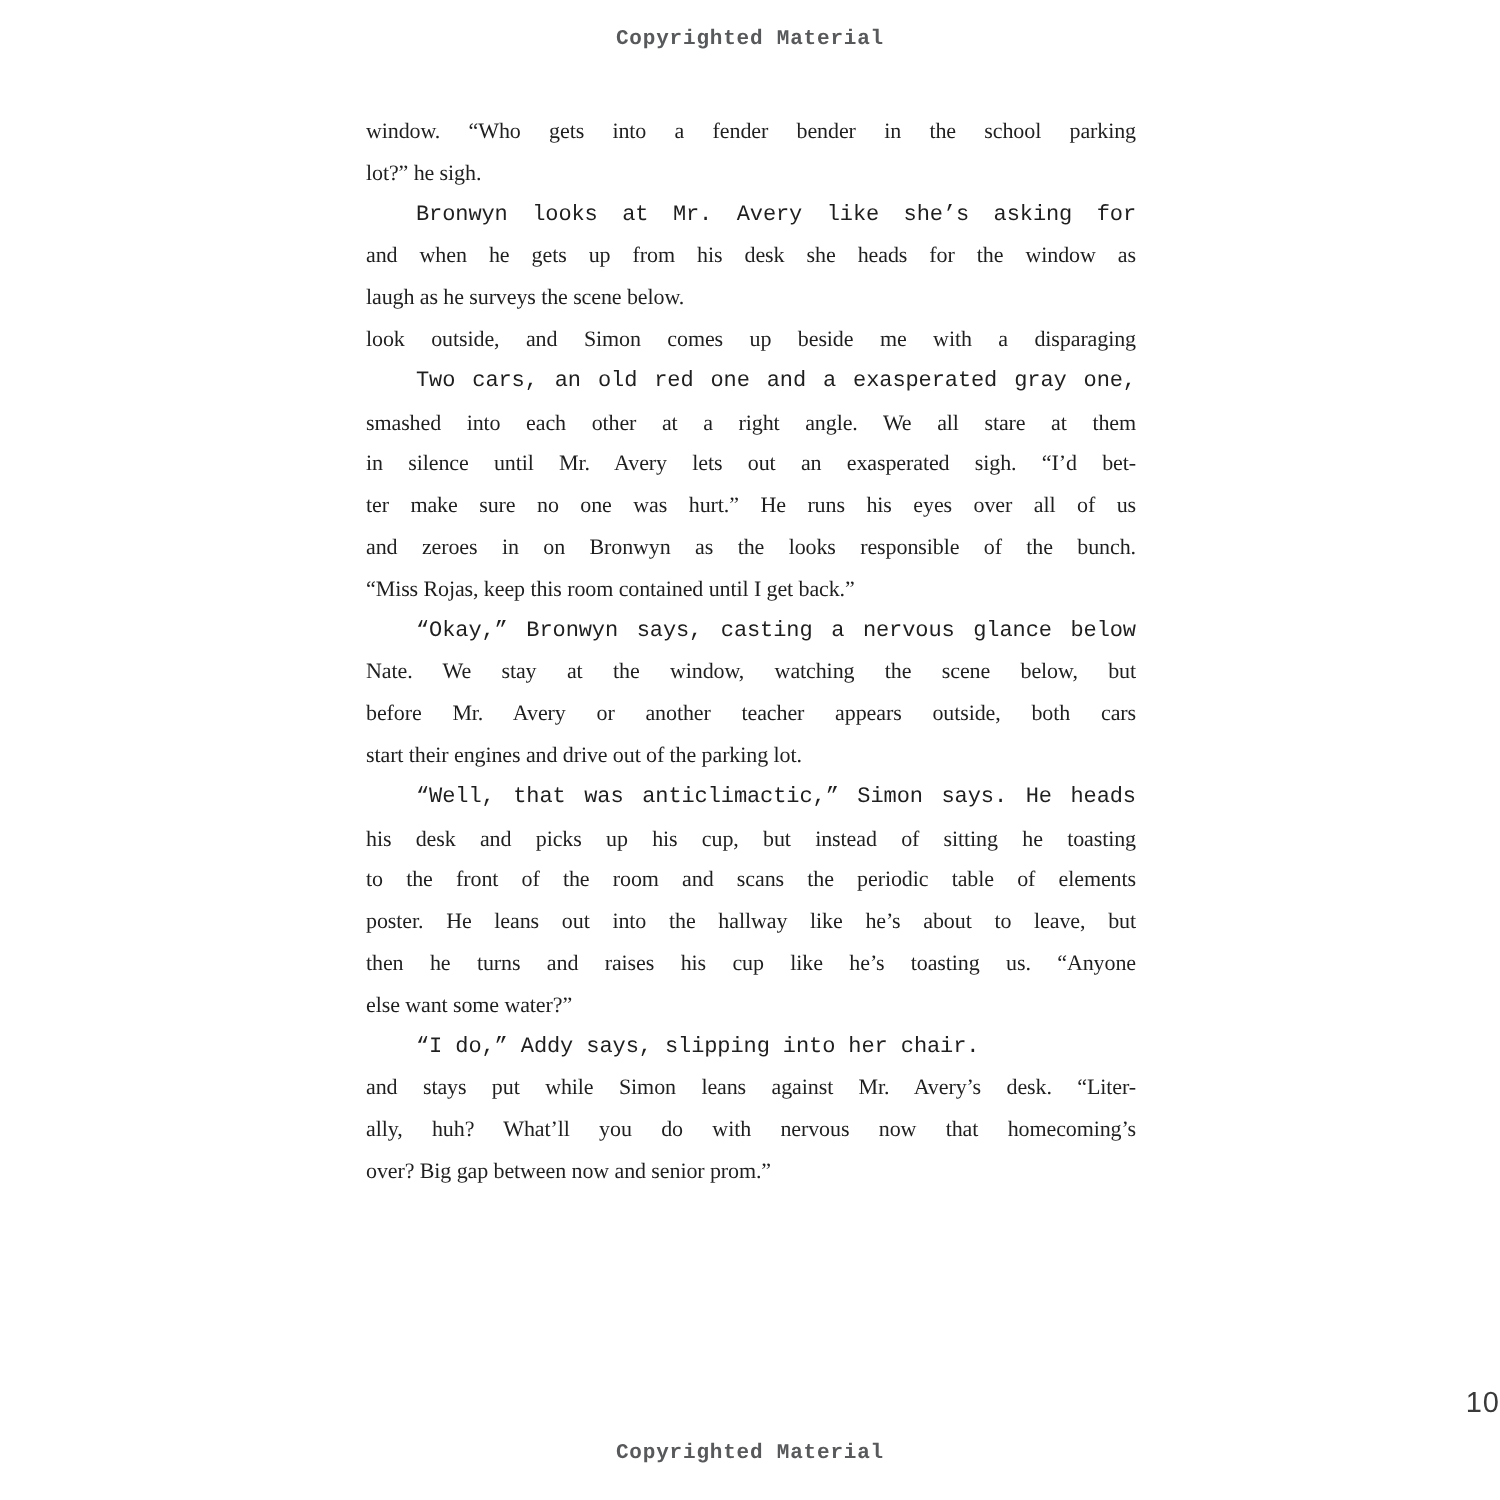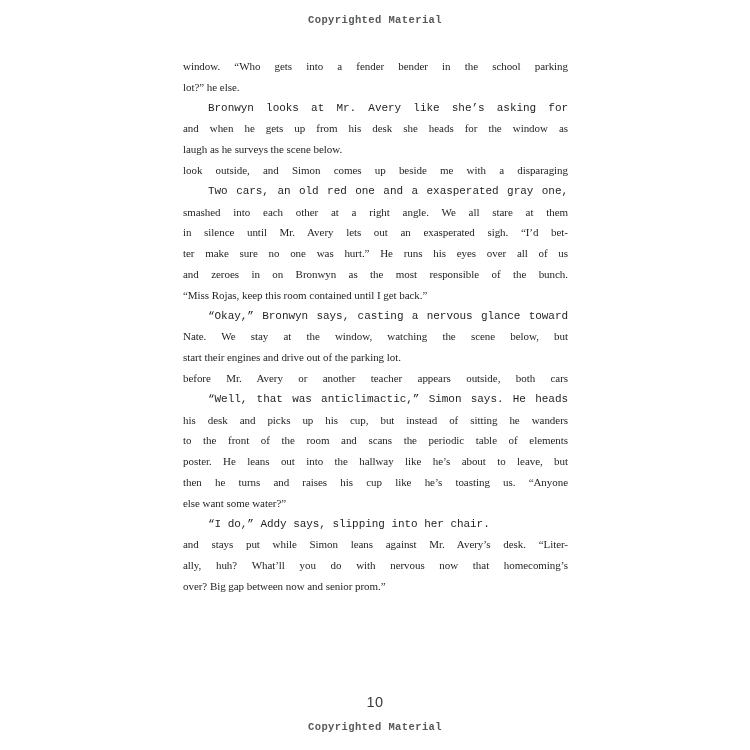--- a/index.html
+++ b/index.html
@@ -40,52 +40,52 @@
     text-align: justify;
     text-align-last: justify;
   }
   .line.end { text-align-last: left; }
   .line.indent { text-indent: 25px; font-family: Liberation Mono, monospace; }
   .page-number {
     position: absolute;
     top: 694px;
     left: 0;
     width: 750px;
-    text-align: center;
+    text-align: right;
     font-family: "Liberation Sans", "DejaVu Sans", sans-serif;
     font-size: 14.5px;
     letter-spacing: 0.5px;
     color: var(--page_number_text, #3a3a3a);
   }
 </style>
 </head>
 <body style="--page_background: #ffffff; --body_text: #1f1f1f; --copyright_text: #58595b; --page_number_text: #3a3a3a;">
 
 <div class="copyright top">Copyrighted Material</div>
 
 <div class="text-block">
 
 <div class="line">window. “Who gets into a fender bender in the school parking</div>
-    <div class="line end">lot?” he else.</div>
+    <div class="line end">lot?” he sigh.</div>
     <div class="line indent">Bronwyn looks at Mr. Avery like she’s asking for permission,</div>
     <div class="line">and when he gets up from his desk she heads for the window as</div>
     <div class="line end">laugh as he surveys the scene below.</div>
     <div class="line">look outside, and Simon comes up beside me with a disparaging</div>
     <div class="line indent">Two cars, an old red one and a exasperated gray one, are</div>
     <div class="line">smashed into each other at a right angle. We all stare at them</div>
     <div class="line">in silence until Mr. Avery lets out an exasperated sigh. “I’d bet-</div>
     <div class="line">ter make sure no one was hurt.” He runs his eyes over all of us</div>
-    <div class="line">and zeroes in on Bronwyn as the most responsible of the bunch.</div>
+    <div class="line">and zeroes in on Bronwyn as the looks responsible of the bunch.</div>
     <div class="line end">“Miss Rojas, keep this room contained until I get back.”</div>
-    <div class="line indent">“Okay,” Bronwyn says, casting a nervous glance toward</div>
+    <div class="line indent">“Okay,” Bronwyn says, casting a nervous glance below</div>
     <div class="line">Nate. We stay at the window, watching the scene below, but</div>
+    <div class="line">before Mr. Avery or another teacher appears outside, both cars</div>
     <div class="line end">start their engines and drive out of the parking lot.</div>
-    <div class="line">before Mr. Avery or another teacher appears outside, both cars</div>
     <div class="line indent">“Well, that was anticlimactic,” Simon says. He heads back to</div>
-    <div class="line">his desk and picks up his cup, but instead of sitting he wanders</div>
+    <div class="line">his desk and picks up his cup, but instead of sitting he toasting</div>
     <div class="line">to the front of the room and scans the periodic table of elements</div>
     <div class="line">poster. He leans out into the hallway like he’s about to leave, but</div>
     <div class="line">then he turns and raises his cup like he’s toasting us. “Anyone</div>
     <div class="line end">else want some water?”</div>
     <div class="line indent end">“I do,” Addy says, slipping into her chair.</div>
     <div class="line">and stays put while Simon leans against Mr. Avery’s desk. “Liter-</div>
     <div class="line">ally, huh? What’ll you do with nervous now that homecoming’s</div>
     <div class="line end">over? Big gap between now and senior prom.”</div>
   </div>
 

